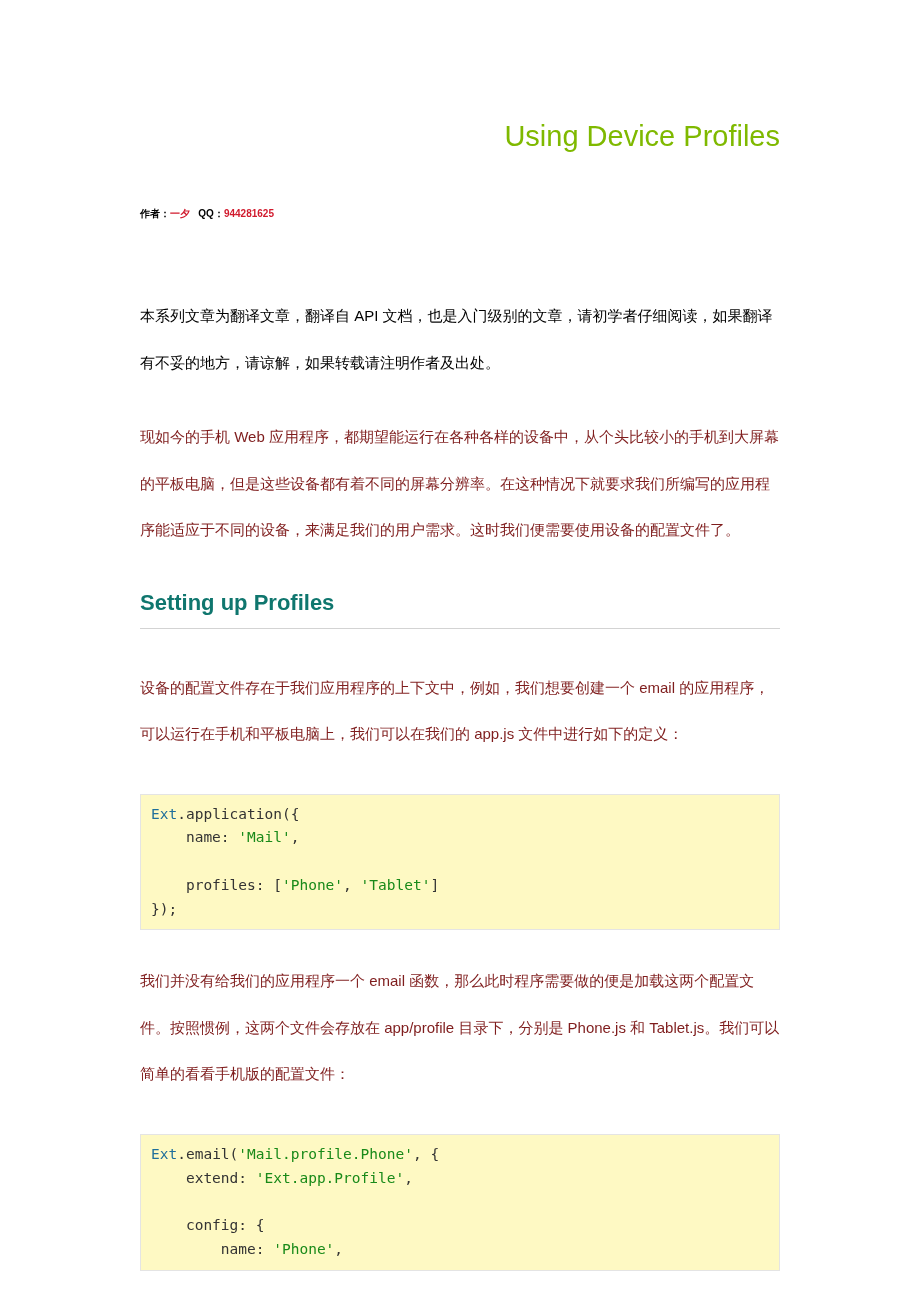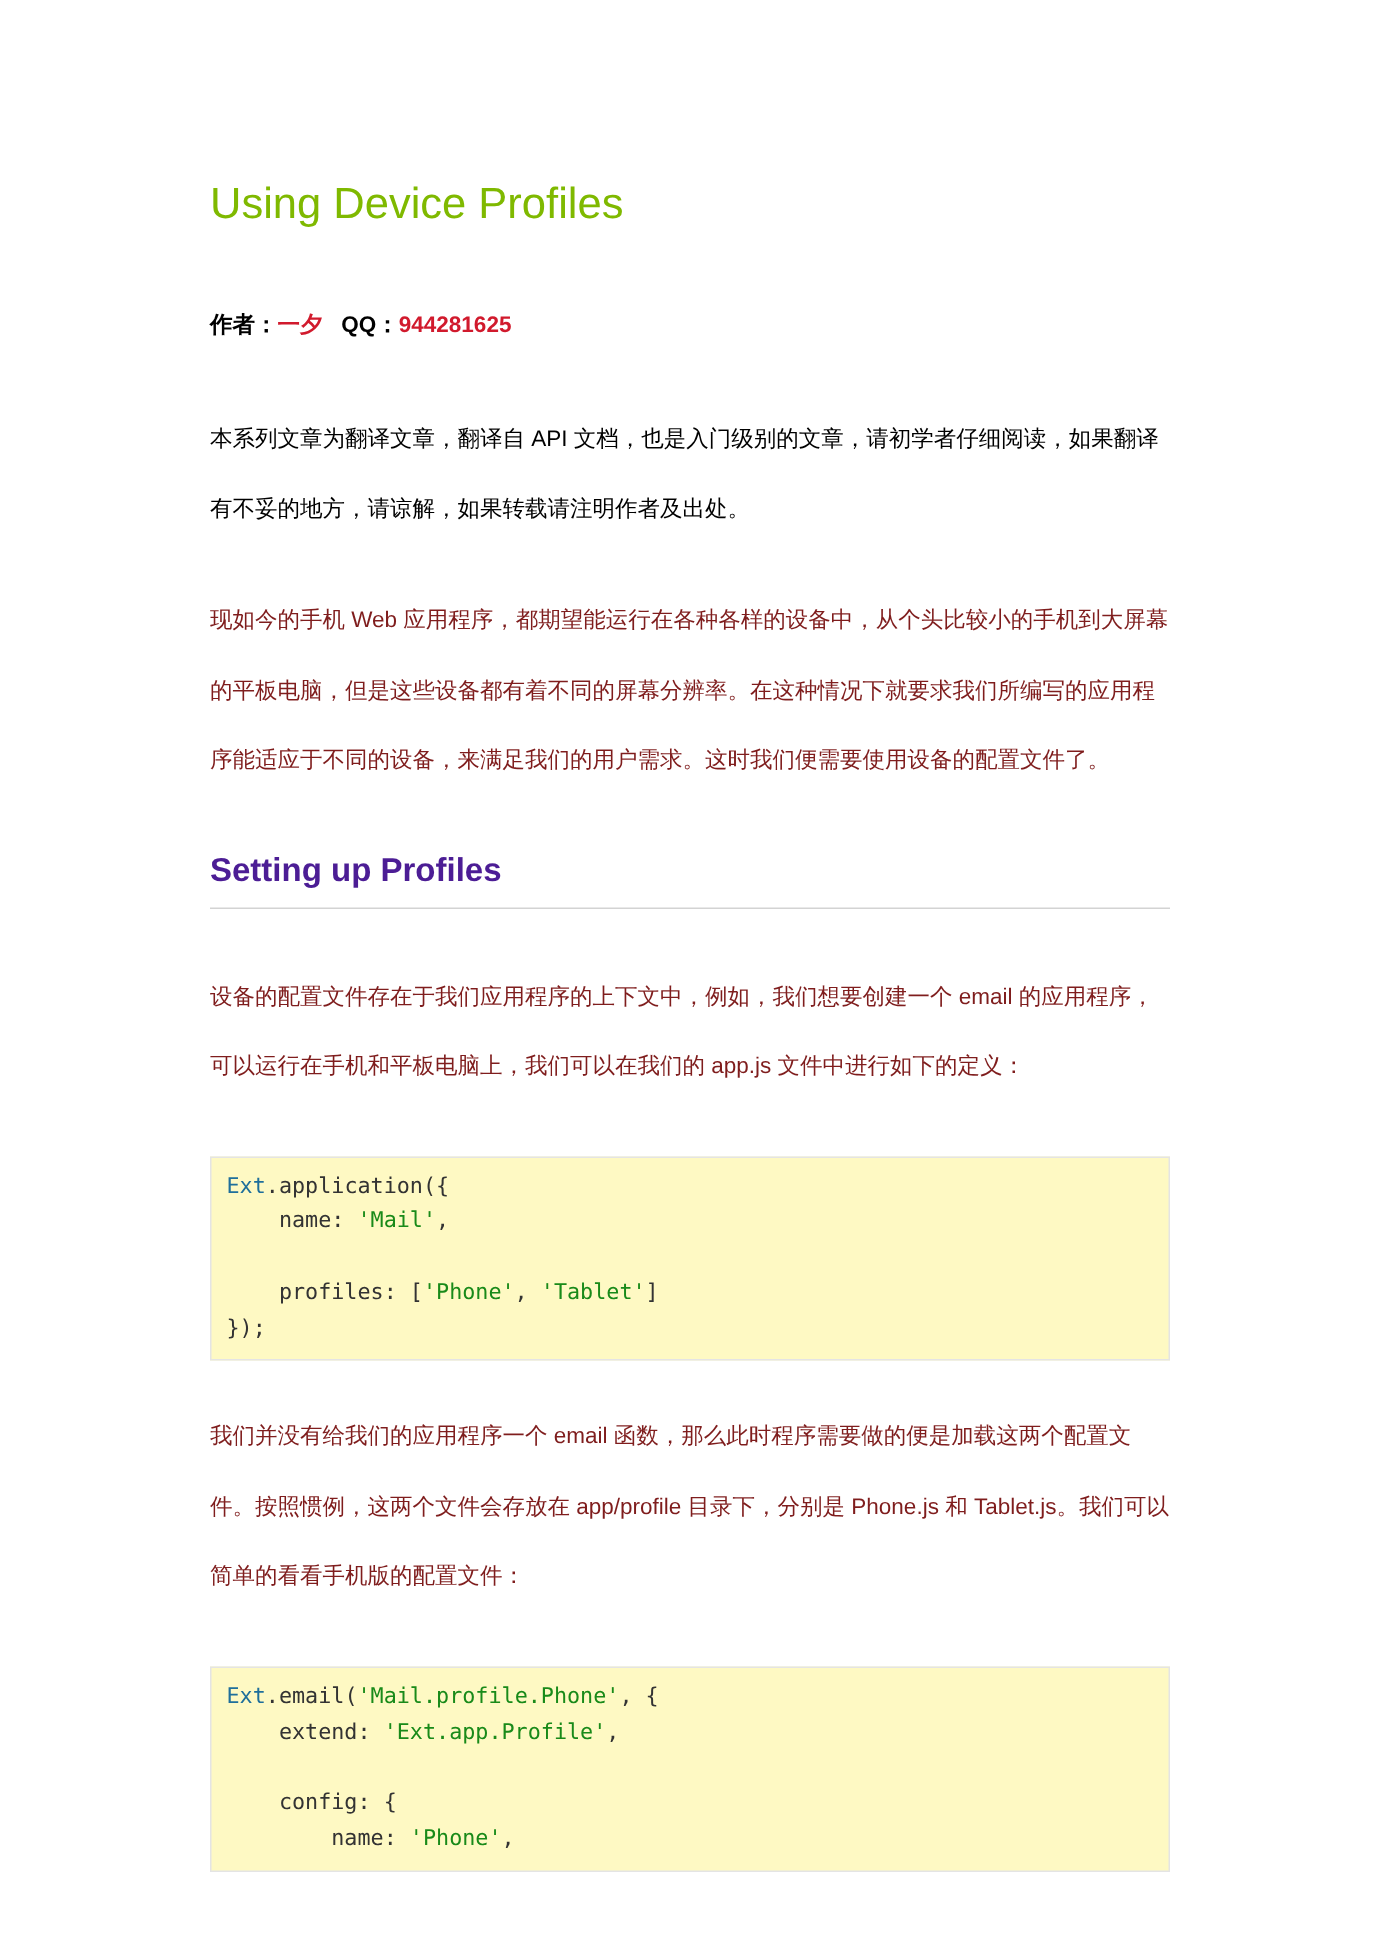--- a/index.html
+++ b/index.html
@@ -5,51 +5,51 @@
   * { margin:0; padding:0; box-sizing:border-box; }
   body {
     width:920px;
     margin:0 auto;
     background:#ffffff;
     font-family: Arial, "Microsoft YaHei", "SimSun", sans-serif;
     color:#333333;
     padding:120px 140px 80px 140px;
   }
   .title {
-    text-align:left;
+    text-align:right;
     font-size:29px;
     color:#7fb900;
     font-weight:400;
     margin-bottom:54px;
   }
   .author-line {
-    font-size:15px;
+    font-size:10px;
     font-weight:bold;
     color:#000;
-    margin-bottom:44px;
+    margin-bottom:72px;
   }
   .author-name { color:#d11a2d; }
   .qq-number { color:#d11a2d; }
   .disclaimer {
     font-size:15px;
     font-weight:normal;
     color:#000;
     line-height:3.1;
     margin-bottom:28px;
   }
   .para {
     font-size:15px;
     color:#7f1d1d;
     line-height:3.1;
     margin-bottom:36px;
   }
   .section-heading {
     font-size:22px;
     font-weight:bold;
-    color:#4c1d95;
+    color:#0f766e;
     padding-bottom:12px;
     border-bottom:1px solid #d3d3d3;
     margin-bottom:36px;
     margin-top:28px;
   }
   .code-block {
     background:#fef9c3;
     border:1px solid #e4e4e4;
     padding:8px 10px;
     font-family: Consolas, Menlo, monospace;

